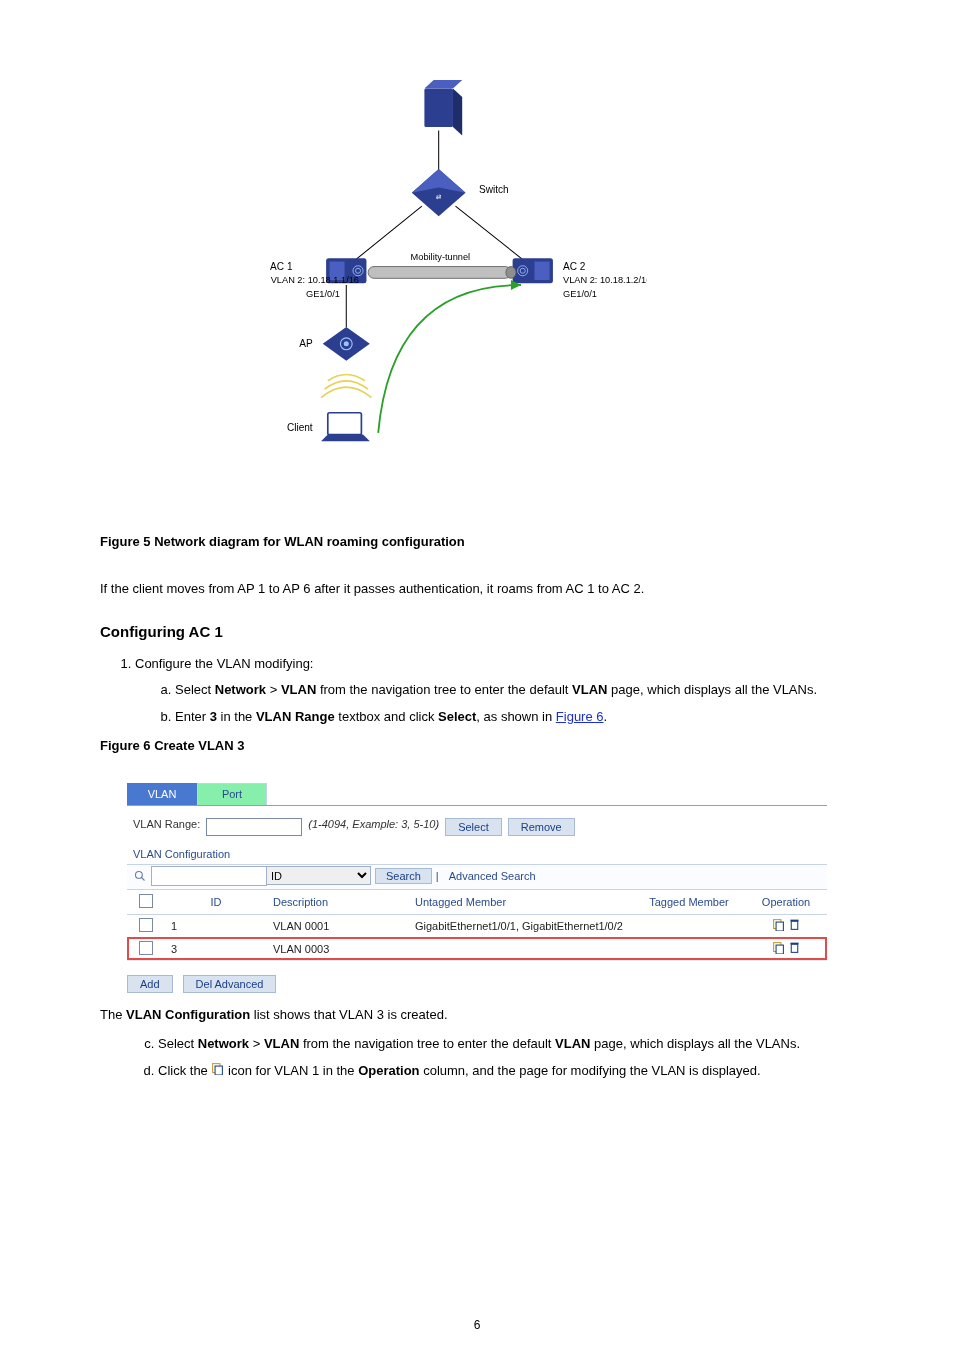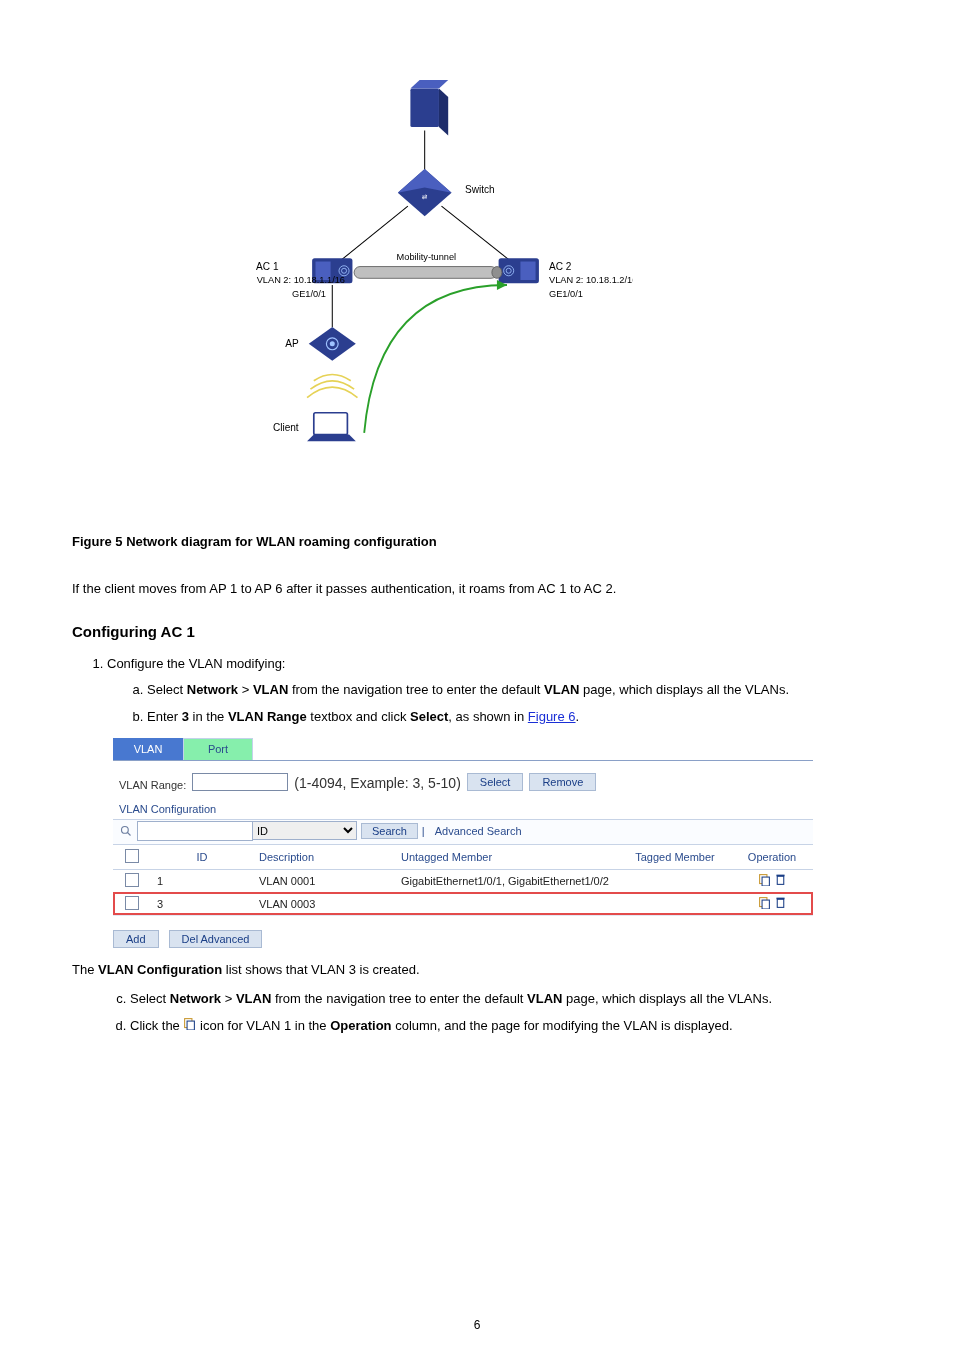--- a/index.html
+++ b/index.html
@@ -6,21 +6,21 @@
     margin: 0;
     padding: 0;
     background: #ffffff;
     font-family: Arial, Helvetica, sans-serif;
     color: #000;
     width: 954px;
   }
   .page {
     width: 954px;
     min-height: 1350px;
-    padding: 60px 100px 40px 72px;
+    padding: 60px 100px 40px 100px;
     box-sizing: border-box;
     position: relative;
   }
   .diagram-wrap {
     width: 500px;
     margin: 0 auto 30px auto;
   }
   .figure-caption {
     font-weight: bold;
     font-size: 13px;
@@ -69,33 +69,33 @@
     border-bottom: none;
     background: #86efac;
   }
   .tab.active {
     background: #4878d0;
     color: #ffffff;
     border-color: #4878d0;
   }
   .form-row {
     display: flex;
-    align-items: flex-end;
+    align-items: flex-start;
     gap: 6px;
     padding: 12px 6px 6px 6px;
     font-size: 11px;
   }
   .form-row label { color: #333; }
   .form-row input[type="text"] {
     border: 1px solid #7a8aa6;
     height: 16px;
     font-size: 11px;
     padding: 0 2px;
   }
-  .hint { color: #333; font-size: 14px; }
+  .hint { color: #333; font-size: 11px; font-style: italic; }
   .btn {
     background: #d9e3f0;
     border: 1px solid #a9bad3;
     color: #1a3e86;
     font-size: 11px;
     padding: 2px 12px;
     cursor: pointer;
   }
   .subhead {
     color: #2a4b8d;
@@ -269,20 +269,21 @@
         <li>
           Select <b>Network</b> &gt; <b>VLAN</b> from the navigation tree to enter the default <b>VLAN</b> page, which displays all the VLANs.
         </li>
         <li>
           Enter <b>3</b> in the <b>VLAN Range</b> textbox and click <b>Select</b>, as shown in <a class="nav-link" href="#">Figure 6</a>.
         </li>
       </ol>
     </li>
   </ol>
 
+  <div class="figure-caption">Figure 6 Create VLAN 3</div>
 
   <div class="screenshot">
     <div class="tabbar">
       <div class="tab active">VLAN</div>
       <div class="tab">Port</div>
     </div>
 
     <div class="form-row">
       <label>VLAN Range:</label>
       <input type="text" style="width: 90px;" value="">

